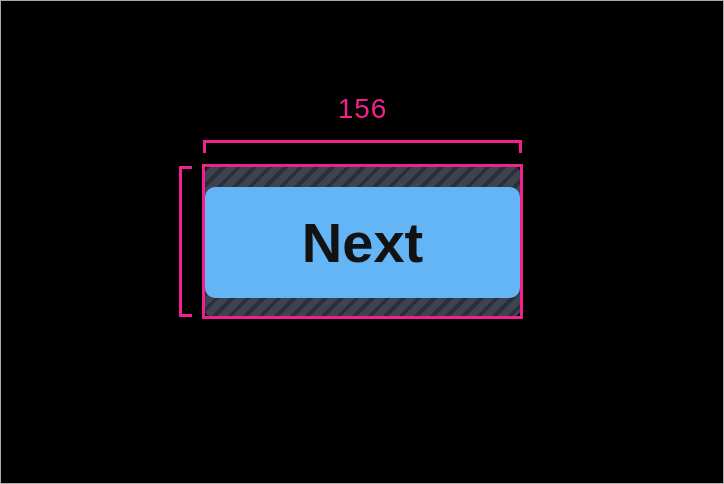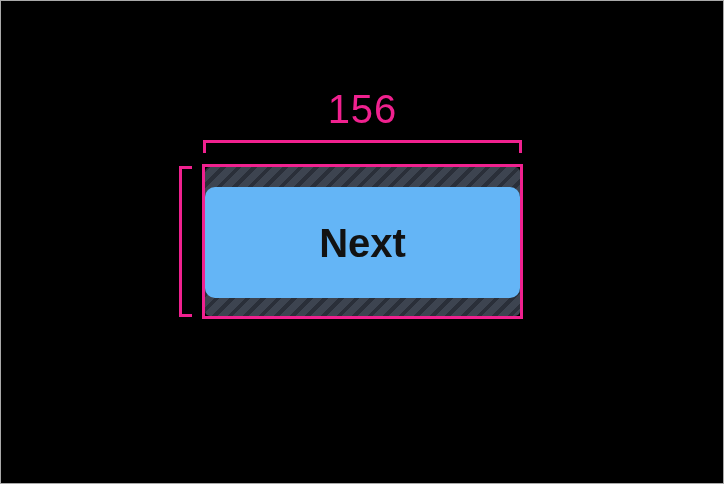--- a/index.html
+++ b/index.html
@@ -19,21 +19,21 @@
     font-family: "Liberation Sans", sans-serif;
   }
 
   
   .width-label {
     position: absolute;
     left: 202px;
     top: 90px;
     width: 319px;
     text-align: center;
-    font-size: 40px;
+    font-size: 28px;
     line-height: 36px;
     font-weight: 400;
     color: var(--accent, #f0218f);
     letter-spacing: 1px;
   }
   .width-bracket {
     position: absolute;
     left: 202px;
     top: 139px;
     width: 319px;
@@ -96,21 +96,21 @@
     top: 20px;
     height: 111px;
     border-radius: 10px;
     background: var(--button-fill, #64b5f6);
     display: flex;
     align-items: center;
     justify-content: center;
     cursor: pointer;
   }
   .next-button span {
-    font-size: 40px;
+    font-size: 56px;
     line-height: 42px;
     font-weight: 600;
     color: var(--button-text, #121212);
   }
 </style>
 </head>
 <body>
 
 <div class="canvas">
 

